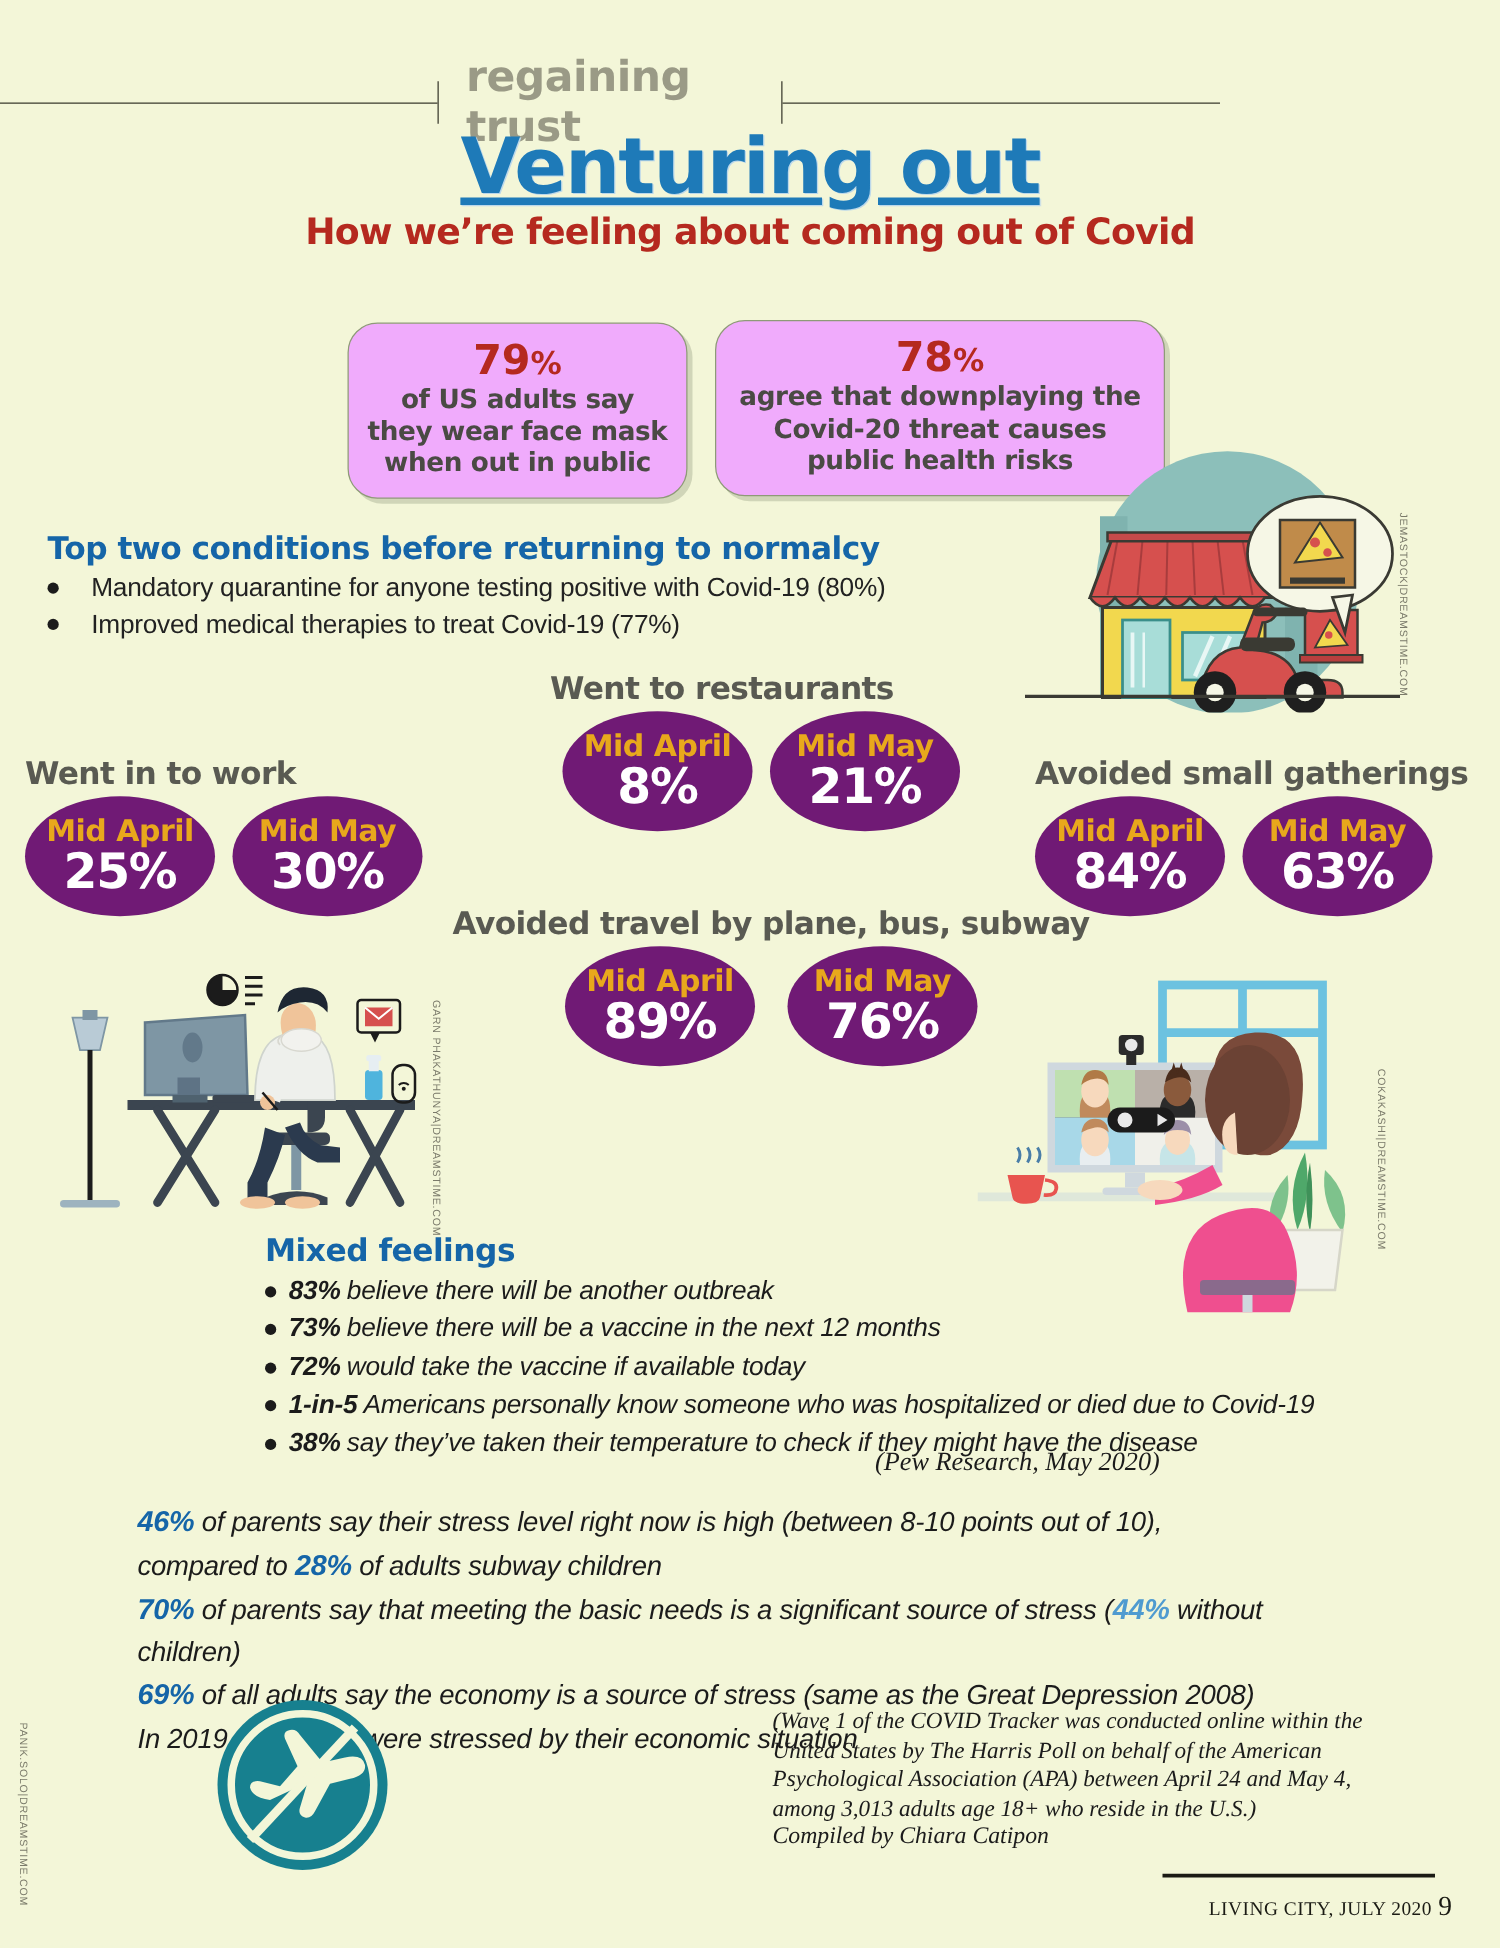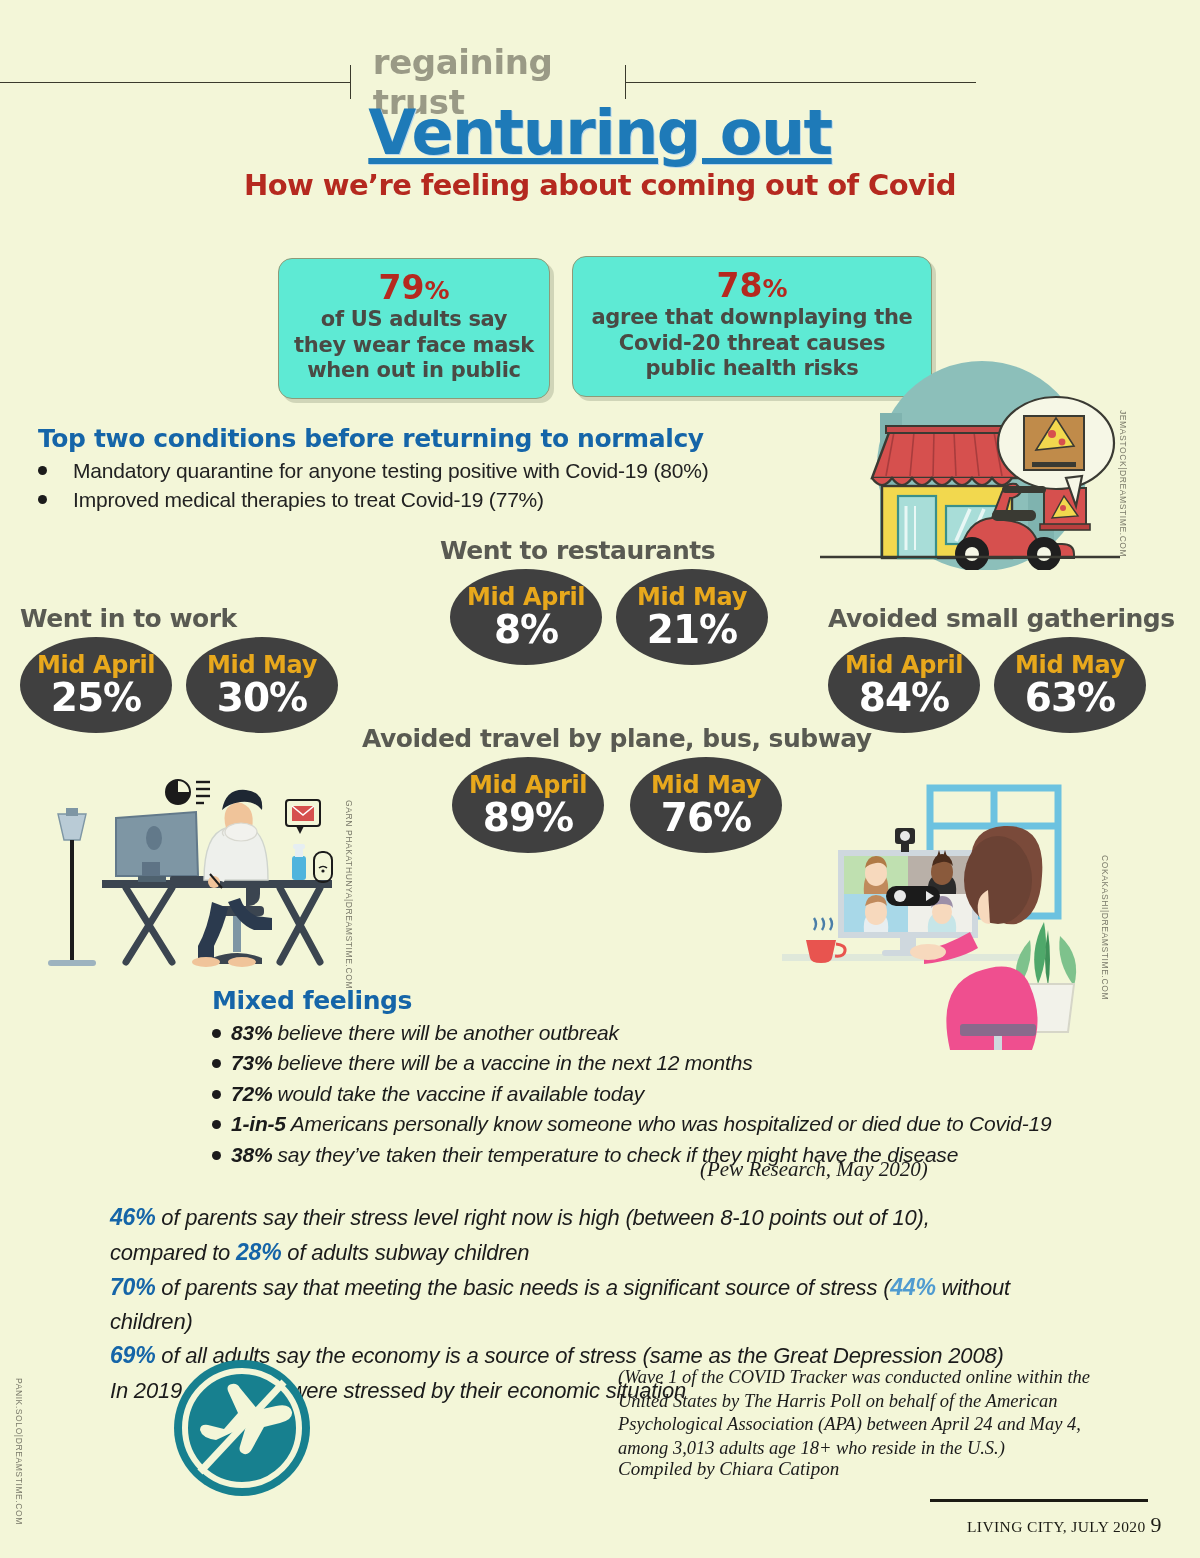--- a/index.html
+++ b/index.html
@@ -37,22 +37,22 @@
   }
   .sub-title {
     position: absolute; top: 168px; left: 0; width: 1200px;
     text-align: center; color: #b5291f; font-size: 29px;
     font-weight: bold; letter-spacing: -0.6px;
     font-family: "DejaVu Sans", sans-serif;
   }
 
   
   .statbox {
-    position: absolute; background: #5eead4;
-    border: 1.5px solid #8e9a78; border-radius: 14px;
+    position: absolute; background: #f0abfc;
+    border: 1.5px solid #8e9a78; border-radius: 24px;
     box-shadow: 4px 4px 0 rgba(120,130,100,0.28);
     text-align: center; padding: 10px 12px 14px;
   }
   .statbox .big {
     color: #b5291f; font-size: 33px; font-weight: bold;
     line-height: 1.15; font-family: "DejaVu Sans", sans-serif;
   }
   .statbox .big .pct { font-size: 25px; }
   .statbox .desc {
     color: #4a4a44; font-size: 21px; font-weight: bold;
@@ -82,21 +82,21 @@
   
   .group { position: absolute; }
   .group-title {
     color: #595a52; font-size: 25px; font-weight: bold;
     letter-spacing: -0.5px; font-family: "DejaVu Sans", sans-serif;
     white-space: nowrap; margin-bottom: 4px;
   }
   .ovals { display: flex; gap: 14px; }
   .oval {
     width: 152px; height: 96px; border-radius: 50%;
-    background: #404040; display: flex; flex-direction: column;
+    background: #701a75; display: flex; flex-direction: column;
     align-items: center; justify-content: center; line-height: 1;
   }
   .oval .when {
     color: #e8a81c; font-size: 24px; font-weight: bold;
     letter-spacing: -0.4px; font-family: "DejaVu Sans", sans-serif;
     margin-bottom: 1px;
   }
   .oval .val {
     color: #ffffff; font-size: 39px; font-weight: bold;
     letter-spacing: -1px; font-family: "DejaVu Sans", sans-serif;

